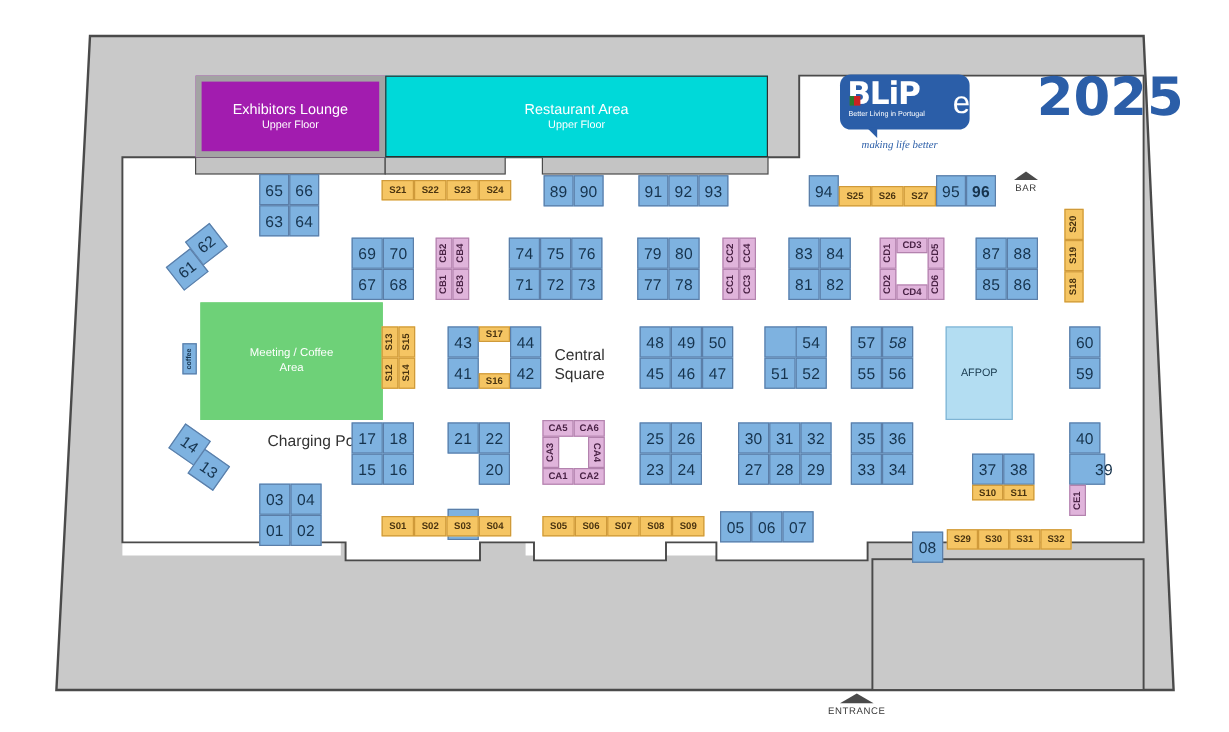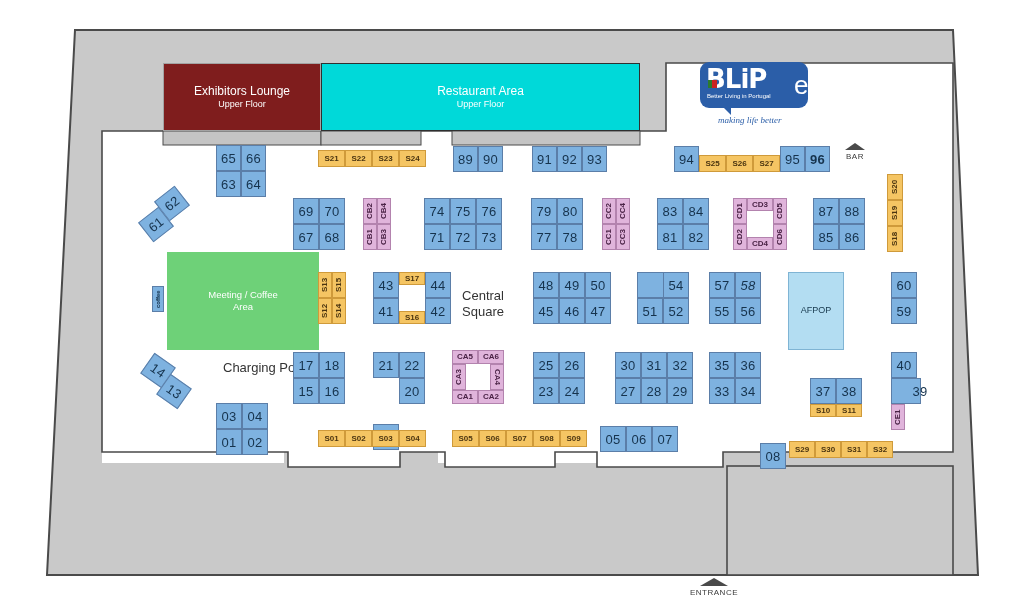--- a/index.html
+++ b/index.html
@@ -70,22 +70,22 @@
     align-items: center;
     justify-content: center;
     text-align: center;
     color: #ffffff;
     line-height: 1.25;
   }
   .area .a-title { font-size: 12px; }
   .area .a-sub   { font-size: 9px; }
 
   .lounge {
-    background: #7f1d1d;
-    border: 1px solid #a3a3a3;
+    background: #a21caf;
+    border: 5px solid #a3a3a3;
   }
   .restaurant {
     background: #00d9d9;
     border: 1px solid #2f2f2f;
     color: #ffffff;
   }
   .meeting {
     background: #6ed178;
     border: 1px solid #6ed178;
     color: #ffffff;
@@ -257,20 +257,21 @@
   </svg>
 
   <div id="logo-block">
     <div class="logo-badge">
       <span class="blip">BLiP</span>
       <span class="logo-flag"></span>
       <span class="tag">Better Living in Portugal</span>
     </div>
     <div class="logo-tail"></div>
     <span class="logo-expo">expo</span>
+    <span class="logo-year">2025</span>
     <span class="logo-slogan">making life better</span>
   </div>
 
   <div class="area lounge" style="left:163px;top:63px;width:158px;height:68px;">
     <span class="a-title">Exhibitors Lounge</span>
     <span class="a-sub">Upper Floor</span>
   </div>
   <div class="area restaurant" style="left:321px;top:63px;width:319px;height:68px;">
     <span class="a-title">Restaurant Area</span>
     <span class="a-sub">Upper Floor</span>

